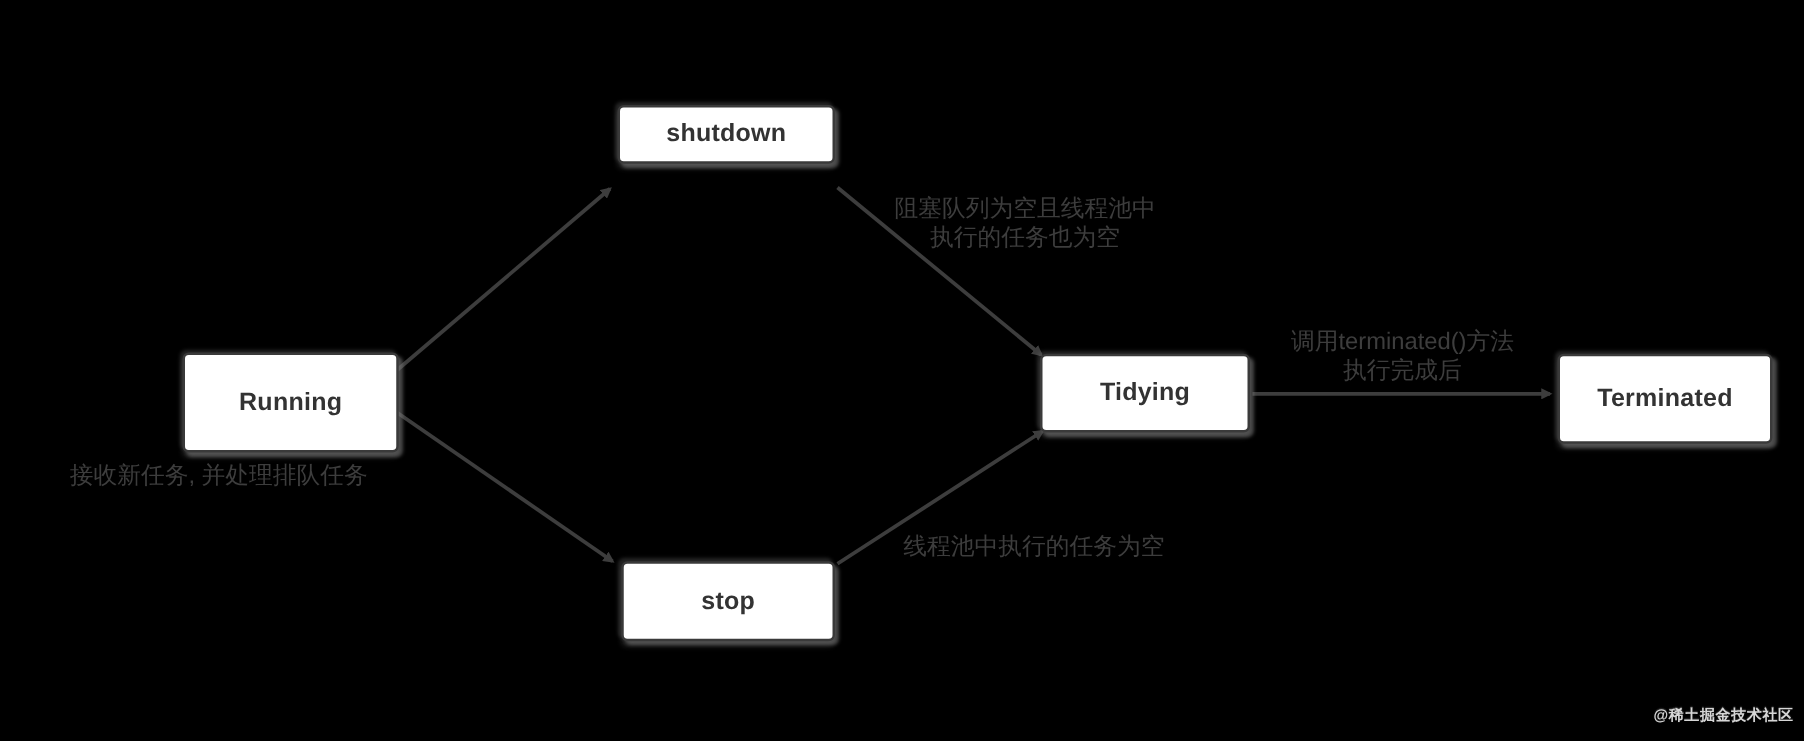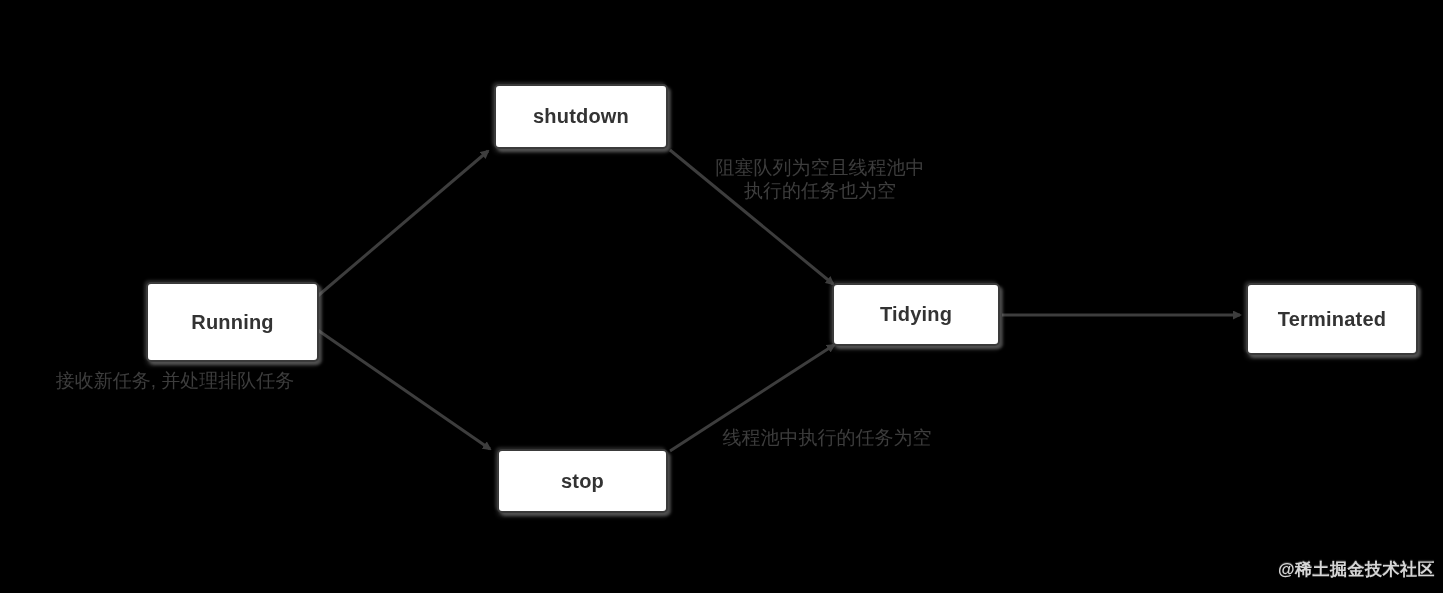--- a/index.html
+++ b/index.html
@@ -39,21 +39,21 @@
     font-size:19px;
     line-height:23px;
     white-space:nowrap;
     text-align:center;
     transform:translateX(-50%);
     filter:blur(0.4px);
   }
   .watermark{
     position:absolute;
     right:8px;bottom:12px;
-    font-size:17px;
+    font-size:12px;
     font-weight:bold;
     color:var(--watermark);
     text-shadow:0 1px 2px rgba(0,0,0,0.9), 0 -1px 1px rgba(255,255,255,0.25);
     letter-spacing:0.5px;
   }
 </style>
 </head>
 <body>
 
 <div class="stage">
@@ -67,21 +67,21 @@
     <line x1="306" y1="306" x2="488" y2="151" marker-end="url(#arrow)"></line>
     <line x1="306" y1="322" x2="490" y2="449" marker-end="url(#arrow)"></line>
     <line x1="670" y1="150" x2="833" y2="284" marker-end="url(#arrow)"></line>
     <line x1="670" y1="451" x2="834" y2="345" marker-end="url(#arrow)"></line>
     <line x1="1002" y1="315" x2="1240" y2="315" marker-end="url(#arrow)"></line>
   </svg>
 
   <div class="node" style="left:130px; top:282px; width:173px; height:80px;margin-left:16px;">
     <span>Running</span>
   </div>
-  <div class="node" style="left:494px; top:84px;  width:174px; height:65px;">
+  <div class="node" style="left:494px; top:84px;  width:174px; height:47px;">
     <span>shutdown</span>
   </div>
   <div class="node" style="left:497px; top:449px; width:171px; height:64px;">
     <span>stop</span>
   </div>
   <div class="node" style="left:832px; top:283px; width:168px; height:63px;">
     <span>Tidying</span>
   </div>
   <div class="node" style="left:1246px; top:283px; width:172px; height:72px;">
     <span>Terminated</span>
@@ -93,16 +93,20 @@
 
   <div class="edge-label" style="left:820px; top:156px;">
     <div>阻塞队列为空且线程池中</div>
     <div>执行的任务也为空</div>
   </div>
 
 
   <div class="edge-label" style="left:827px; top:426px;">线程池中执行的任务为空</div>
 
 
+  <div class="edge-label" style="left:1122px; top:262px;">
+    <div>调用terminated()方法</div>
+    <div>执行完成后</div>
+  </div>
 
   <div class="watermark">@稀土掘金技术社区</div>
 
 </div>
 
 </body></html>

